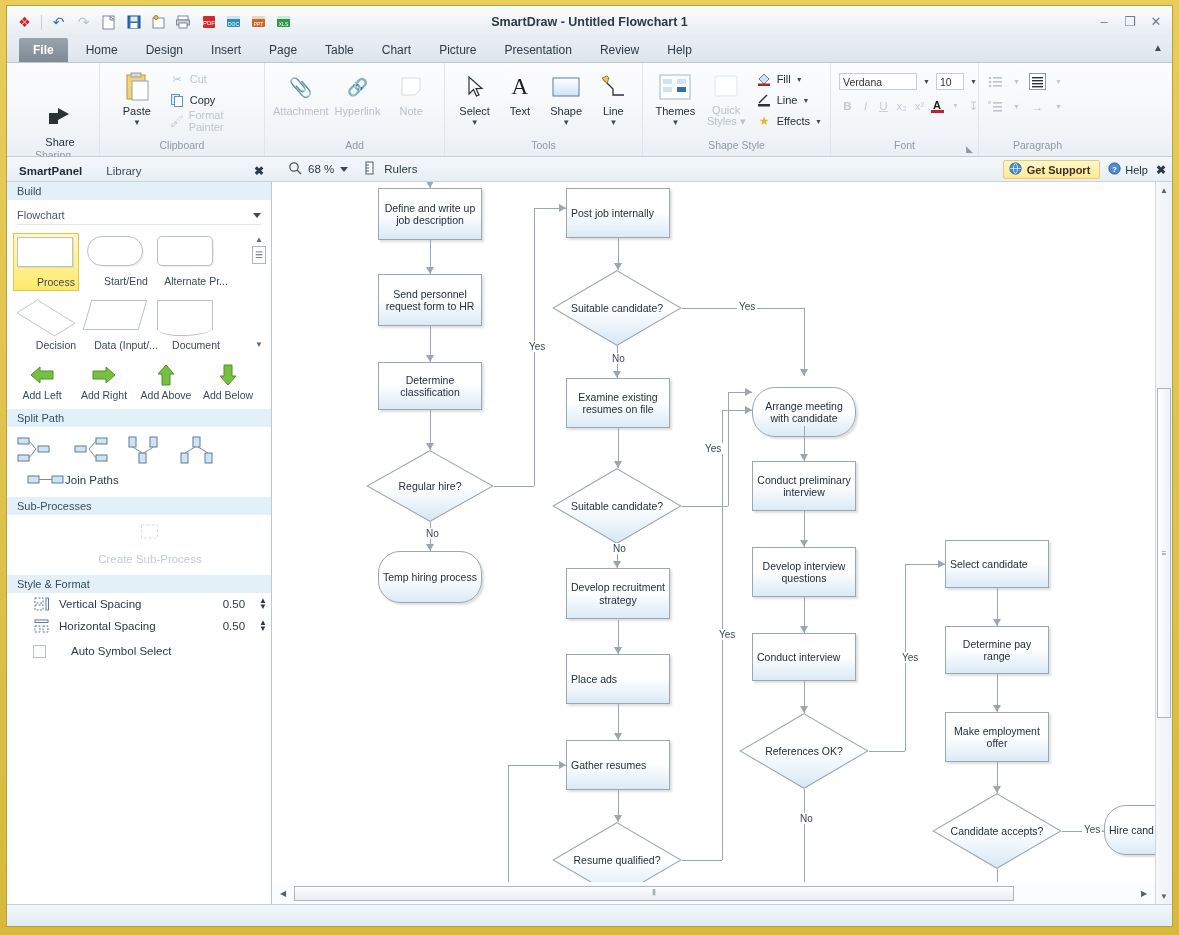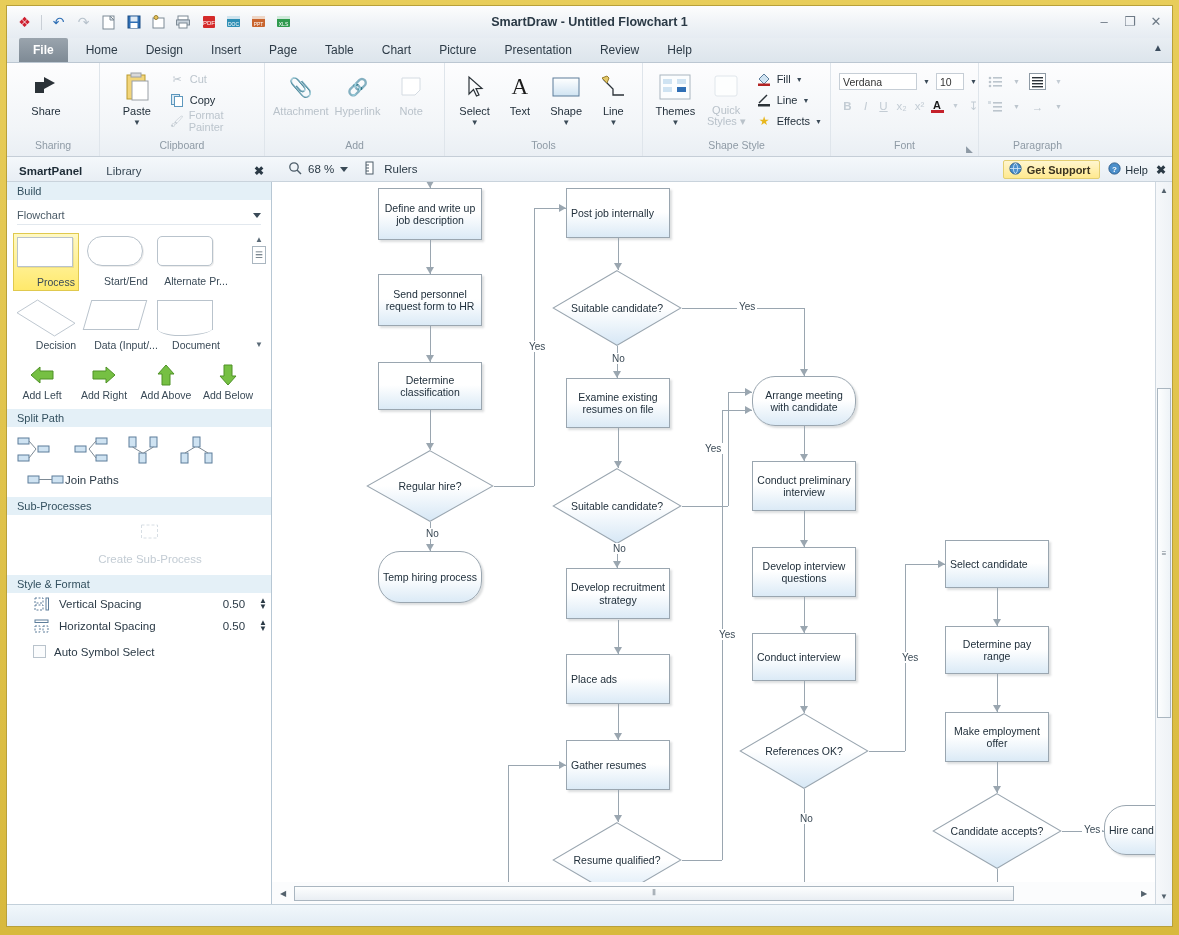--- a/index.html
+++ b/index.html
@@ -171,21 +171,21 @@
   .splitcell{ width:54px; display:flex; align-items:center; justify-content:center; height:34px;}
   #joinrow{ display:flex; align-items:center; padding:2px 4px 10px 20px; }
   #joinlabel{ font-size:11.5px; color:#2b3a46; }
   #subproc-row{ display:flex; align-items:center; gap:12px; padding:8px 4px 10px 26px;
                 color:#c3ccd4; font-size:11.5px;flex-direction:column;}
   .spacerow{ display:flex; align-items:center; padding:3px 4px 3px 26px; gap:8px; }
   .sp-ico{ width:18px; height:16px; display:flex; align-items:center; justify-content:center;}
   .sp-lab{ flex:1; font-size:11.5px; color:#2b3a46; }
   .sp-val{ width:34px; font-size:11.5px; color:#2b3a46; text-align:right; }
   .sp-spin{ display:flex; flex-direction:column; line-height:6px; font-size:8px; color:#2b3a46; padding-left:6px;}
-  #autosym{ display:flex; align-items:center; gap:8px; padding:8px 4px 3px 26px; }
+  #autosym{ display:flex; align-items:flex-start; gap:25px; padding:8px 4px 3px 26px; }
   .chkbox{ width:13px; height:13px; border:1px solid #b9c3cc; background:#fbfcfd; }
   
   #canvas-wrap{ flex:1; position:relative; background:#fff; overflow:hidden; }
   #canvas{ position:absolute; inset:0; }
   .node{
     position:absolute; border:1px solid #9aa6b0;
     background:linear-gradient(180deg,#ffffff 0%,#ffffff 48%,#dbeaf6 100%);
     box-shadow:2px 2px 2px rgba(60,70,80,.18);
     display:flex; align-items:center; justify-content:flex-start; text-align:center;
     font-size:10.5px; color:#21303c; line-height:12.5px; padding:2px 4px;
@@ -330,21 +330,21 @@
       <div class="rtab">Picture</div>
       <div class="rtab">Presentation</div>
       <div class="rtab">Review</div>
       <div class="rtab">Help</div>
       <div id="ribbon-collapse">▲</div>
     </div>
 
     <div id="ribbon">
 
       <div class="rgroup" style="width:92px;">
-        <div class="rgroup-body" style="justify-content:flex-start;">
+        <div class="rgroup-body" style="justify-content:flex-end;margin-top:31px;">
           <div class="bigbtn">
             <div class="bi">
               <svg width="30" height="26">
                   <path d="M4 8 h9 v11 h-9 z" fill="#2b3238"></path>
                   <path d="M13 3 l11 6 l-11 6 z" fill="#2b3238"></path>
                 </svg>
             </div>
             <div class="bl">Share</div>
           </div>
         </div>
@@ -885,21 +885,21 @@
                       <stop offset="0" stop-color="#ffffff"></stop>
                       <stop offset="0.5" stop-color="#ffffff"></stop>
                       <stop offset="1" stop-color="#d6e7f5"></stop>
                     </linearGradient>
                   </defs>
                   <polygon points="50,1 99,50 50,99 1,50" fill="url(#dgn13)" stroke="#9aa6b0" stroke-width="1.2"></polygon>
                 </svg>
               </div>
               <div class="dia-text">Resume qualified?</div>
             </div>
-            <div class="node" style="left: 480px; top: 194px; width: 104px; height: 50px; border-radius: 23px;">
+            <div class="node" style="left: 480px; top: 205px; width: 104px; height: 50px; border-radius: 23px;">
               <span>Arrange meeting with candidate</span>
             </div>
             <div class="node" style="left: 480px; top: 279px; width: 104px; height: 50px;">
               <span>Conduct preliminary interview</span>
             </div>
             <div class="node" style="left: 480px; top: 365px; width: 104px; height: 50px;">
               <span>Develop interview questions</span>
             </div>
             <div class="node" style="left: 480px; top: 451px; width: 104px; height: 48px;">
               <span>Conduct interview</span>

